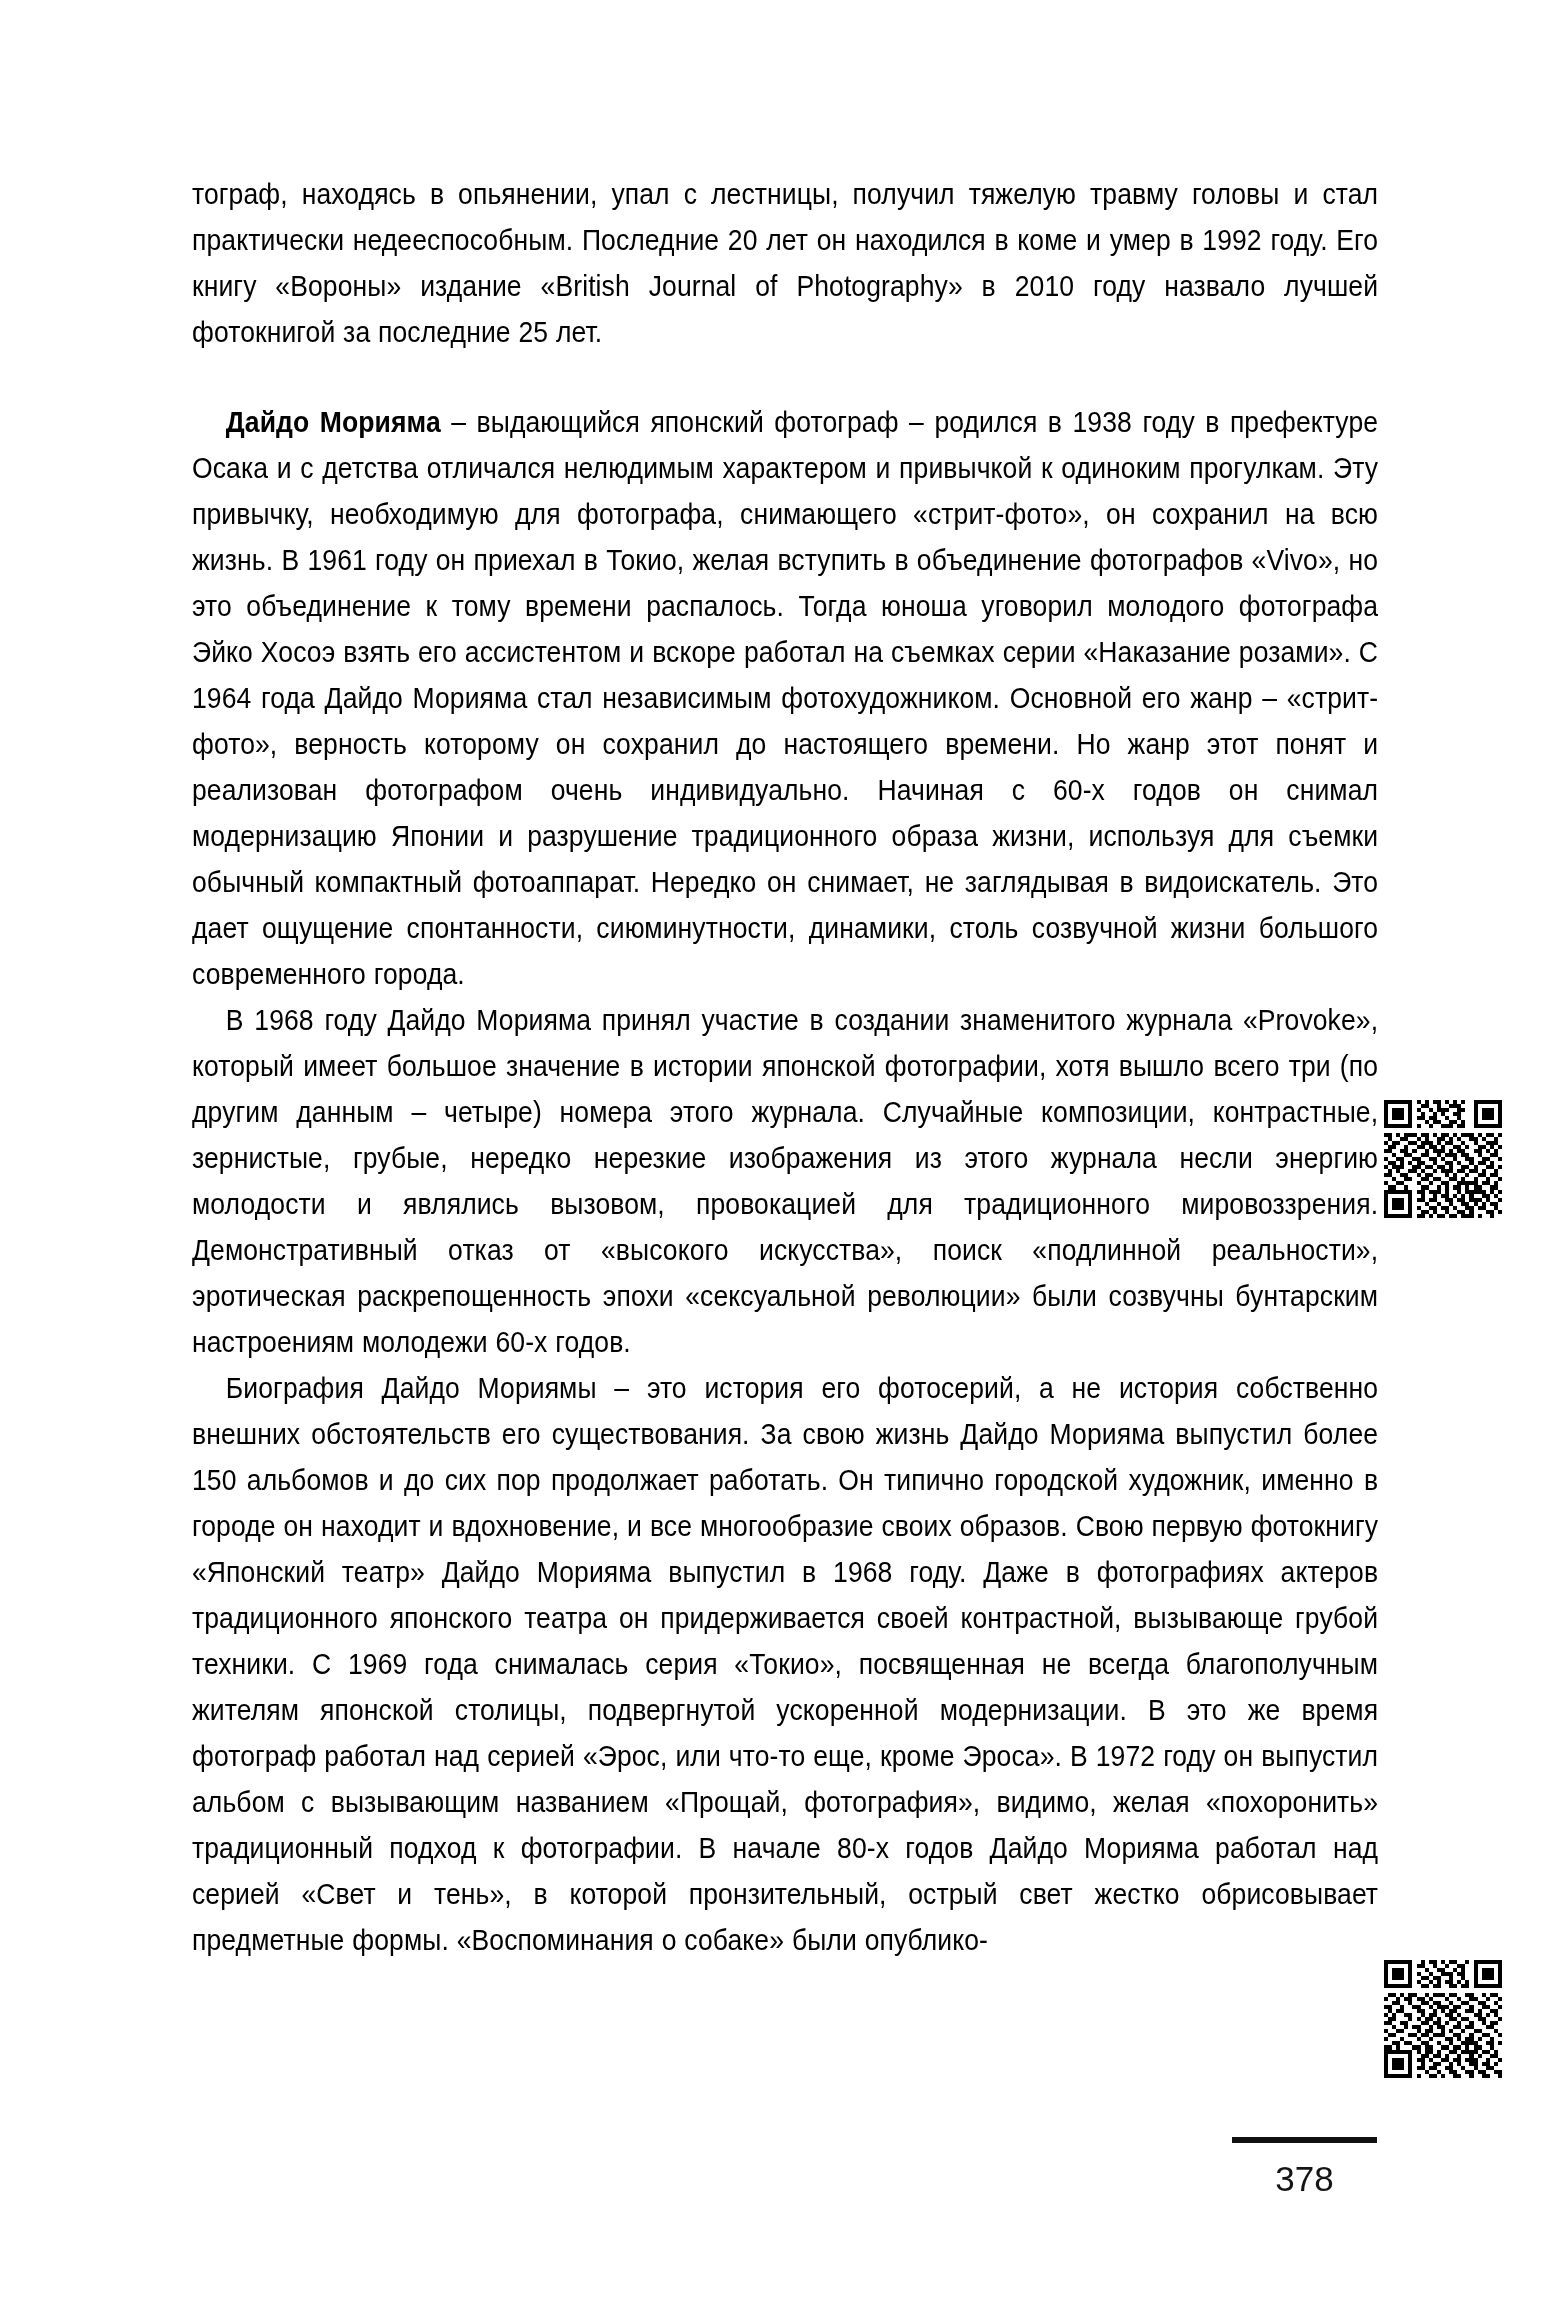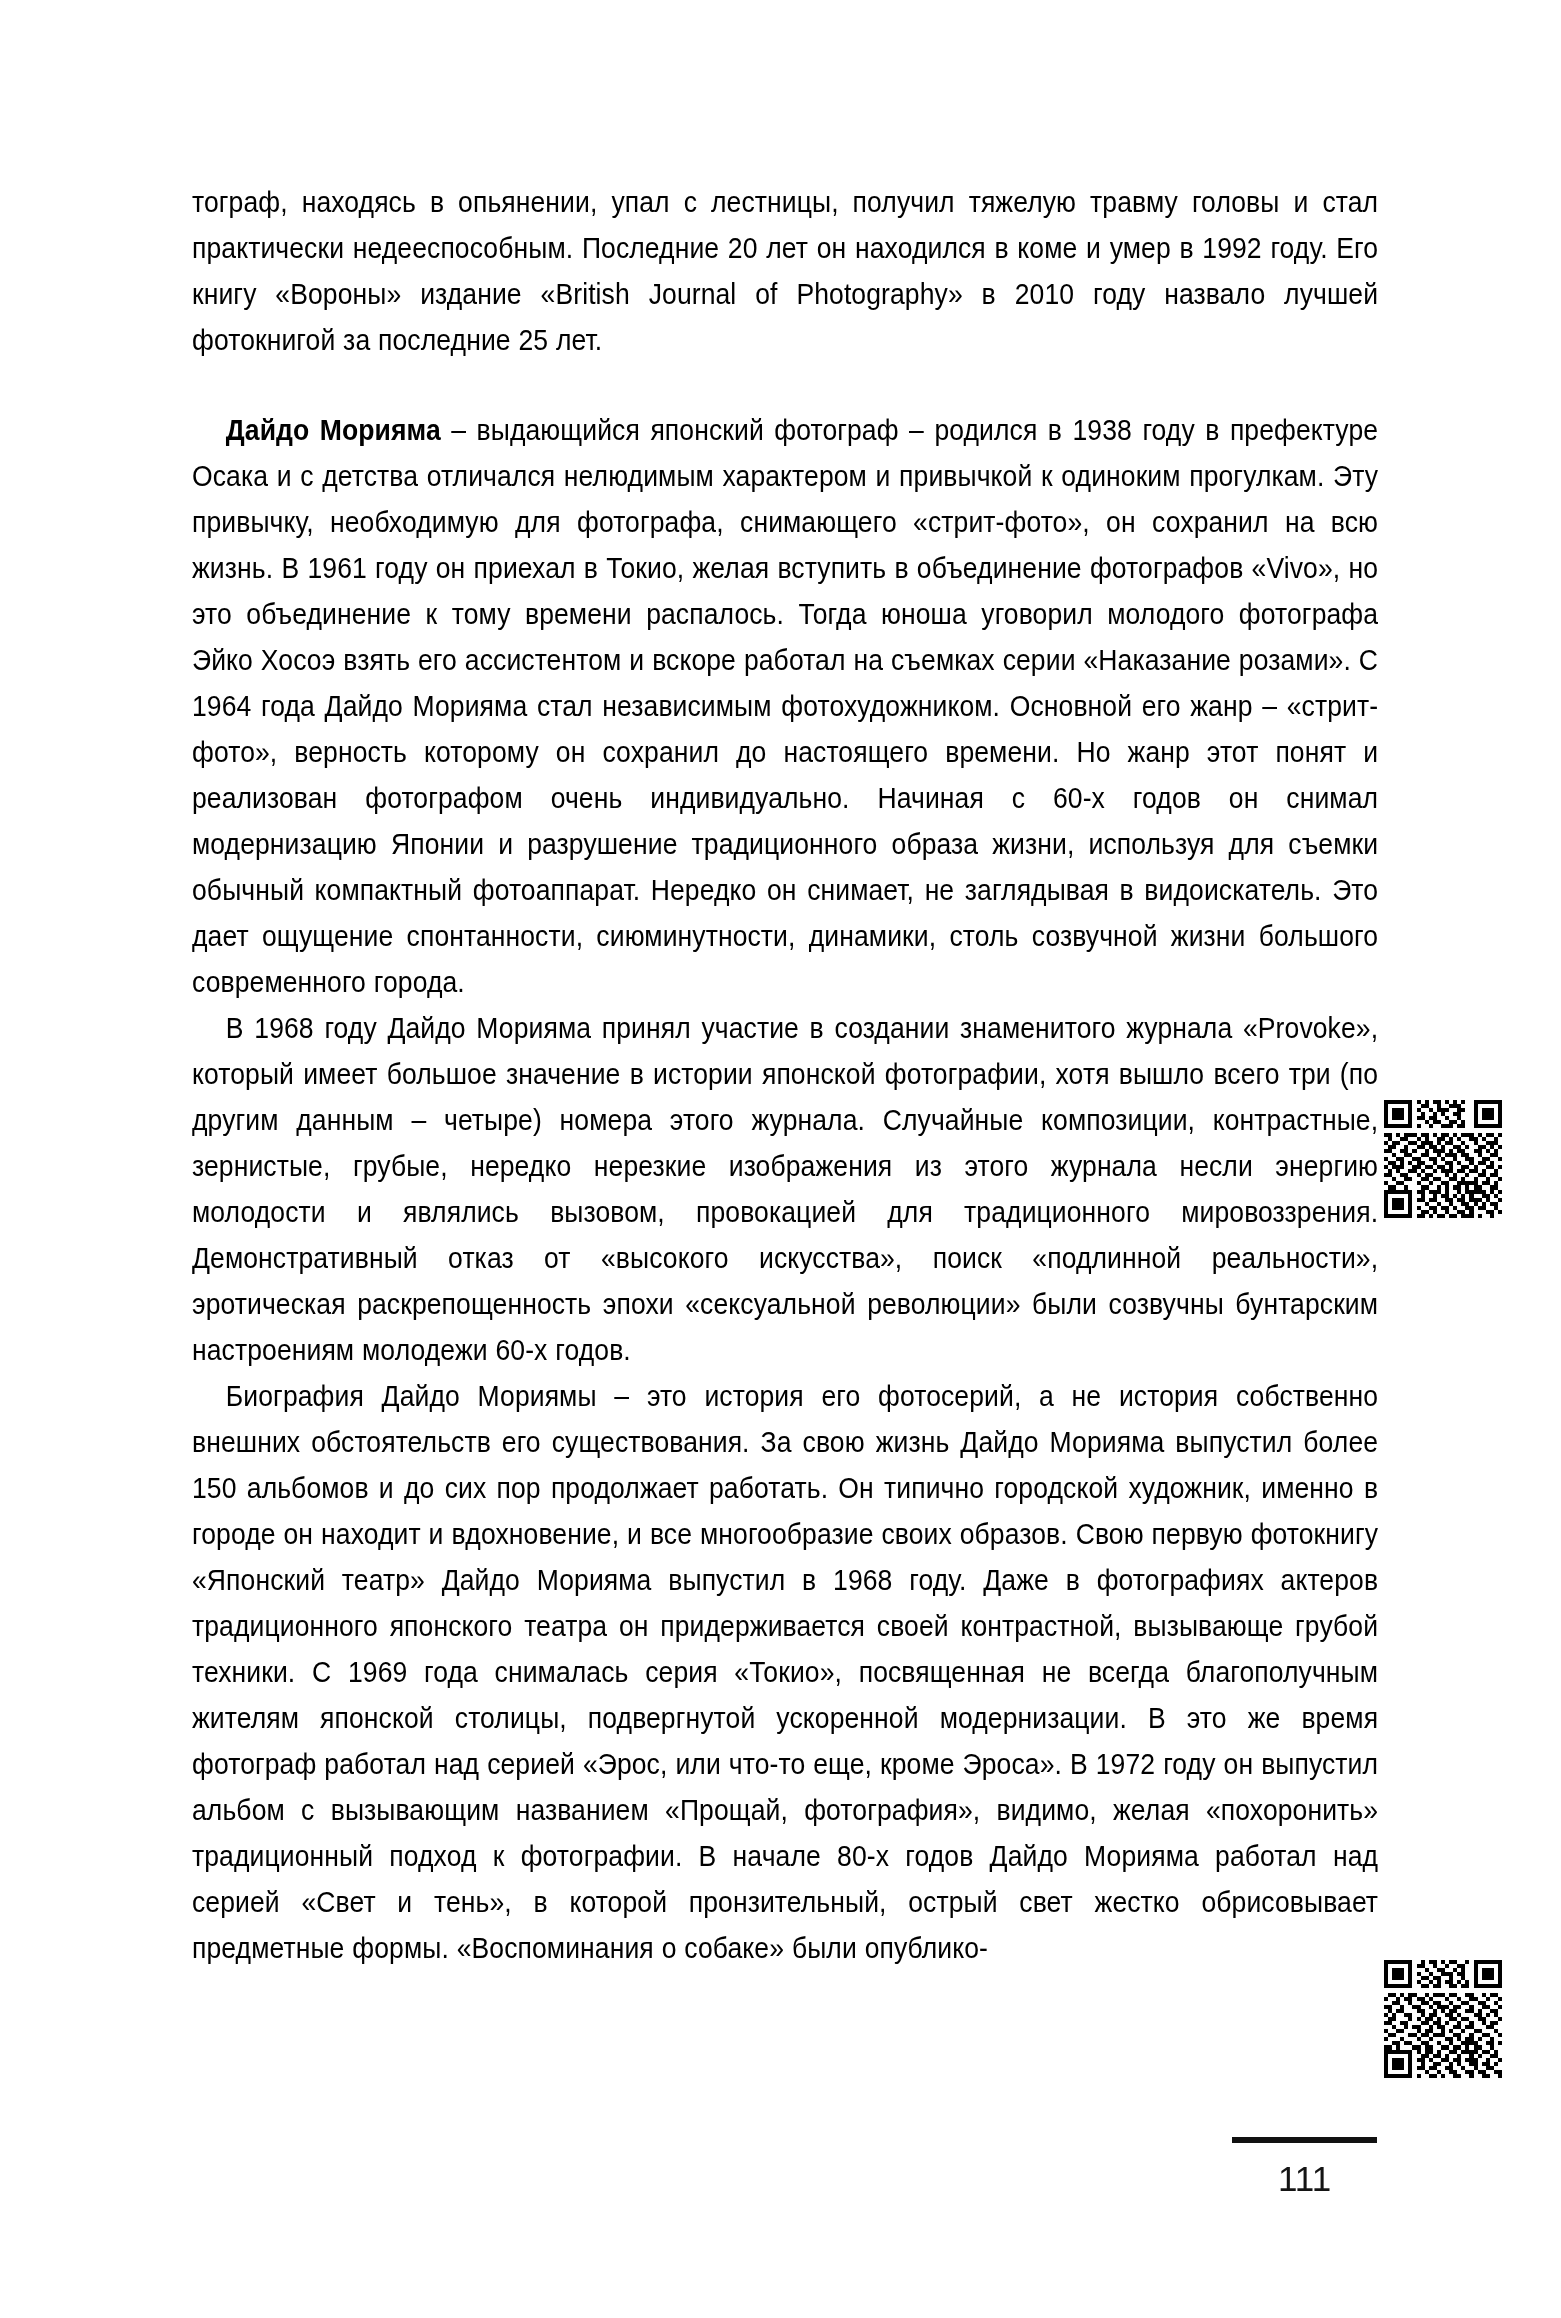--- a/index.html
+++ b/index.html
@@ -20,21 +20,20 @@
     background: #ffffff;
     overflow: hidden;
   }
 
   
   .text-column {
     position: absolute;
     left: 192px;
     top: 171px;
     width: 1186px;
-    margin-top: 8px;
   }
 
   .para {
     margin: 0;
     text-align: justify;
     text-justify: inter-word;
     font-size: 29px;
     line-height: 46px;
     letter-spacing: 0.1px;
     word-spacing: 0.4px;
@@ -570,16 +569,16 @@
         <rect x="20" y="20" width="3" height="3" fill="#ffffff"></rect>
         <rect x="20" y="20" width="3" height="1"></rect>
           <rect x="20" y="22" width="3" height="1"></rect>
           <rect x="20" y="20" width="1" height="3"></rect>
           <rect x="22" y="20" width="1" height="3"></rect>
       </g>
     </svg>
   </div>
 
   <div class="footer-rule"></div>
-  <div class="page-number">111</div>
+  <div class="page-number">378</div>
 
 </div>
 
 
 </body></html>

